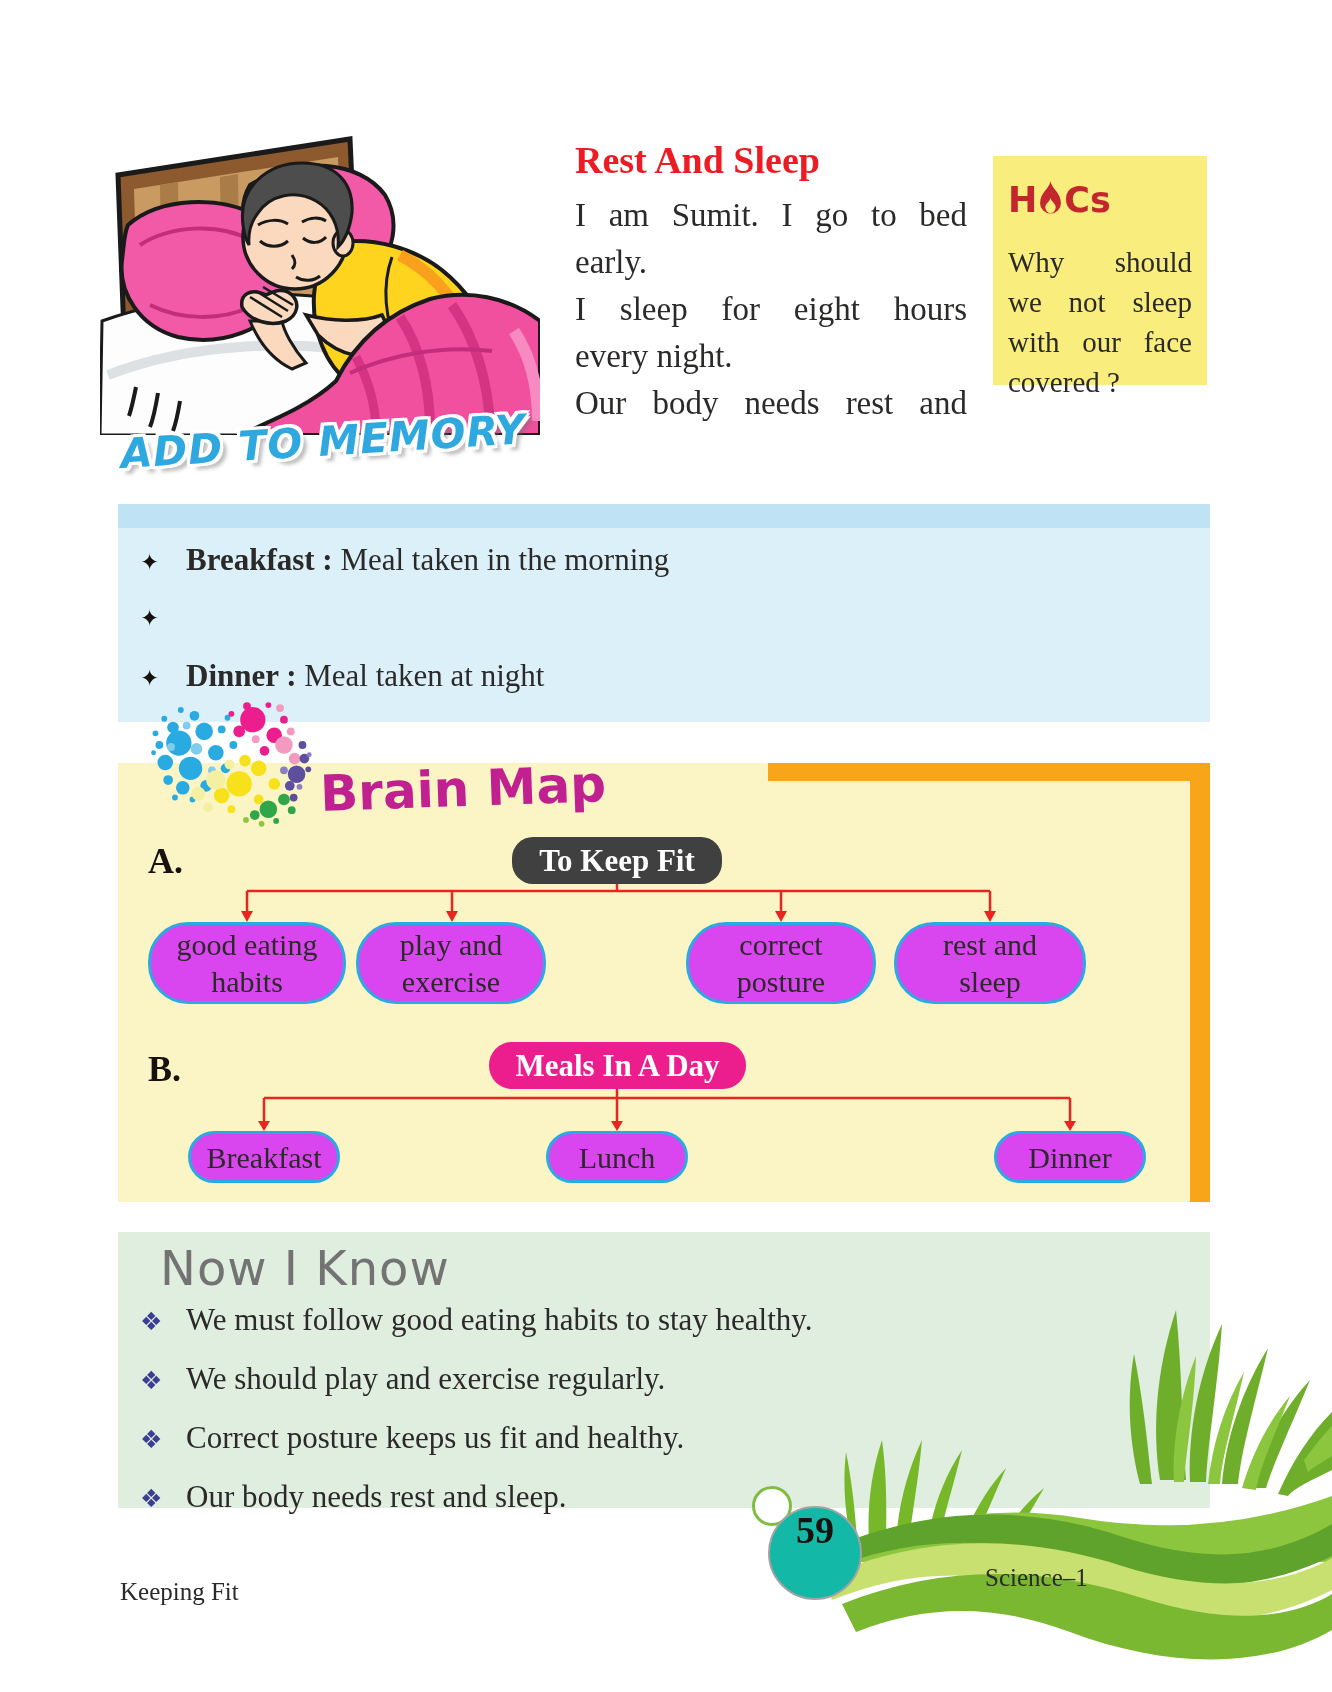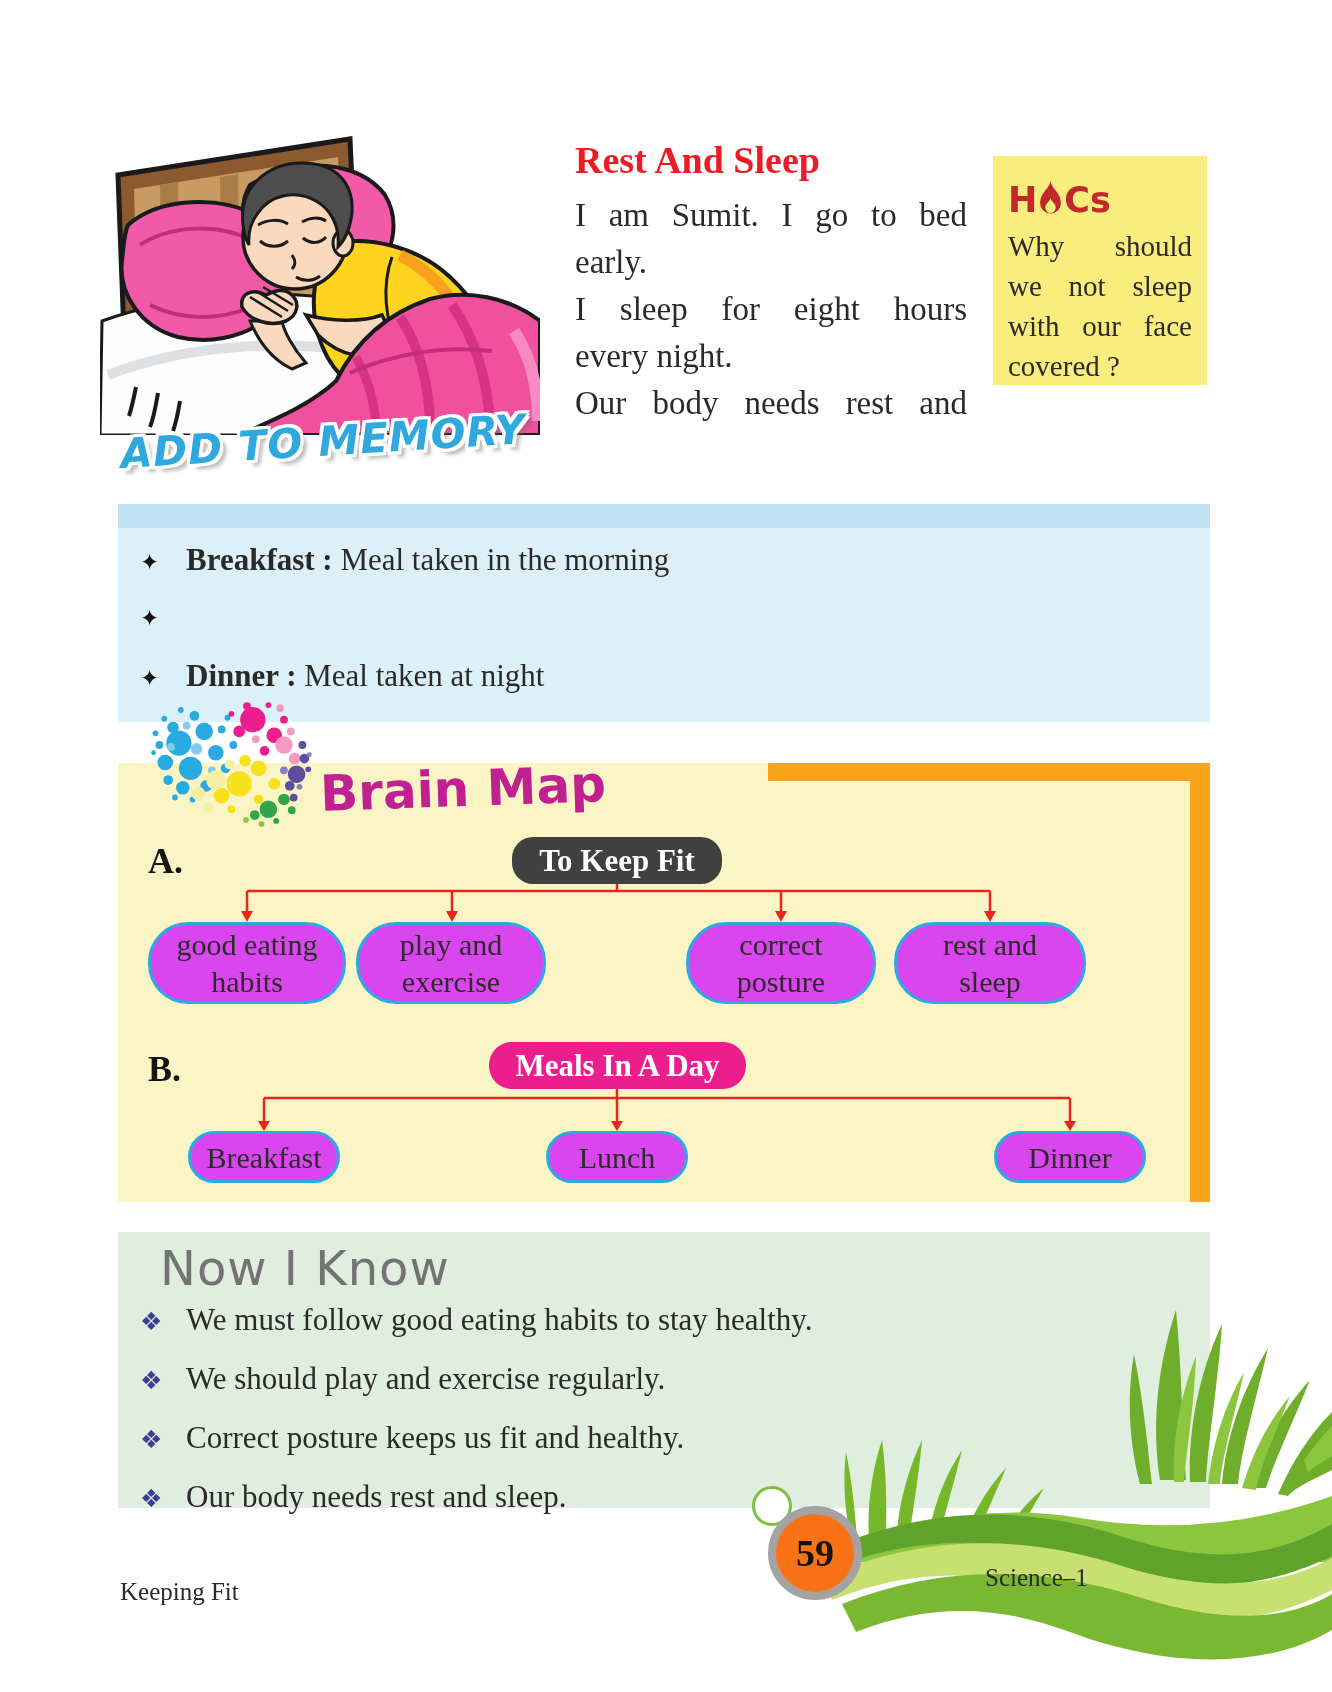--- a/index.html
+++ b/index.html
@@ -12,21 +12,21 @@
   .hero-text{left:575px;top:192px;width:392px;font-size:33px;line-height:47px;}
   .line{width:100%;}
   .j{text-align:justify;text-align-last:justify;}
 
   
   .hocs-box{left:993px;top:156px;width:214px;height:229px;background:#F8ED7D;
             padding:10px 15px;box-sizing:border-box;}
   .hocs-title{font-family:"DejaVu Sans",sans-serif;font-weight:bold;font-size:35px;
               color:#C1272D;height:52px;display:flex;align-items:flex-end;line-height:1;}
   .hocs-title svg{margin:0 1px 0 1px;}
-  .hocs-q{margin-top:8px;font-size:29px;line-height:40px;}
+  .hocs-q{margin-top:24px;font-size:29px;line-height:40px;}
 
   
   .mem-strip{left:118px;top:504px;width:1092px;height:24px;background:#BFE2F4;}
   .mem-box{left:118px;top:528px;width:1092px;height:194px;background:#DCF0FA;}
   .atm-heading{left:122px;top:430px;font-family:"DejaVu Sans",sans-serif;font-style:italic;
       font-weight:900;font-size:41px;letter-spacing:1px;color:#2FA8E0;transform:rotate(-3.5deg);
       transform-origin:left bottom;z-index:3;
       text-shadow:-3px -3px 0 #fff,3px -3px 0 #fff,-3px 3px 0 #fff,3px 3px 0 #fff,
                   -3px 0 0 #fff,3px 0 0 #fff,0 -3px 0 #fff,0 3px 0 #fff,
                   6px 6px 4px rgba(110,110,110,.45);}
@@ -68,22 +68,22 @@
   .know-items{left:140px;top:1302px;display:flex;flex-direction:column;gap:23px;font-size:31px;}
   .know-item{display:flex;align-items:baseline;}
   .know-bullet{width:46px;color:#3B3E94;font-size:25px;font-family:"DejaVu Sans",sans-serif;}
 
   
   .chapter{left:120px;top:1578px;font-size:25px;z-index:2;}
   .book{left:985px;top:1564px;font-size:25px;z-index:2;}
   .footer-deco{left:690px;top:1300px;width:642px;height:392px;z-index:1;}
   .page-circle-small{left:752px;top:1486px;width:40px;height:40px;border-radius:50%;
                      background:#fff;border:3px solid #7FBE42;box-sizing:border-box;z-index:2;}
-  .page-circle{left:768px;top:1506px;width:94px;height:94px;border-radius:50%;background:#f97316;
-               border:8px solid #a3a3a3;box-sizing:border-box;display:flex;align-items:center;
+  .page-circle{left:768px;top:1506px;width:94px;height:94px;border-radius:50%;background:#14b8a6;
+               border:2px solid #a3a3a3;box-sizing:border-box;display:flex;align-items:flex-start;
                justify-content:center;font-size:38px;font-weight:bold;color:#17120f;z-index:3;}
 </style>
 </head>
 <body>
 
 <div class="page">
 
   <svg class="abs" style="left:100px;top:125px;width:440px;height:310px" viewBox="0 0 440 310">
 
     <path d="M18,50 L250,14 L258,192 L24,210 Z" fill="#8C5A2E" stroke="#1a1a1a" stroke-width="5"></path>

